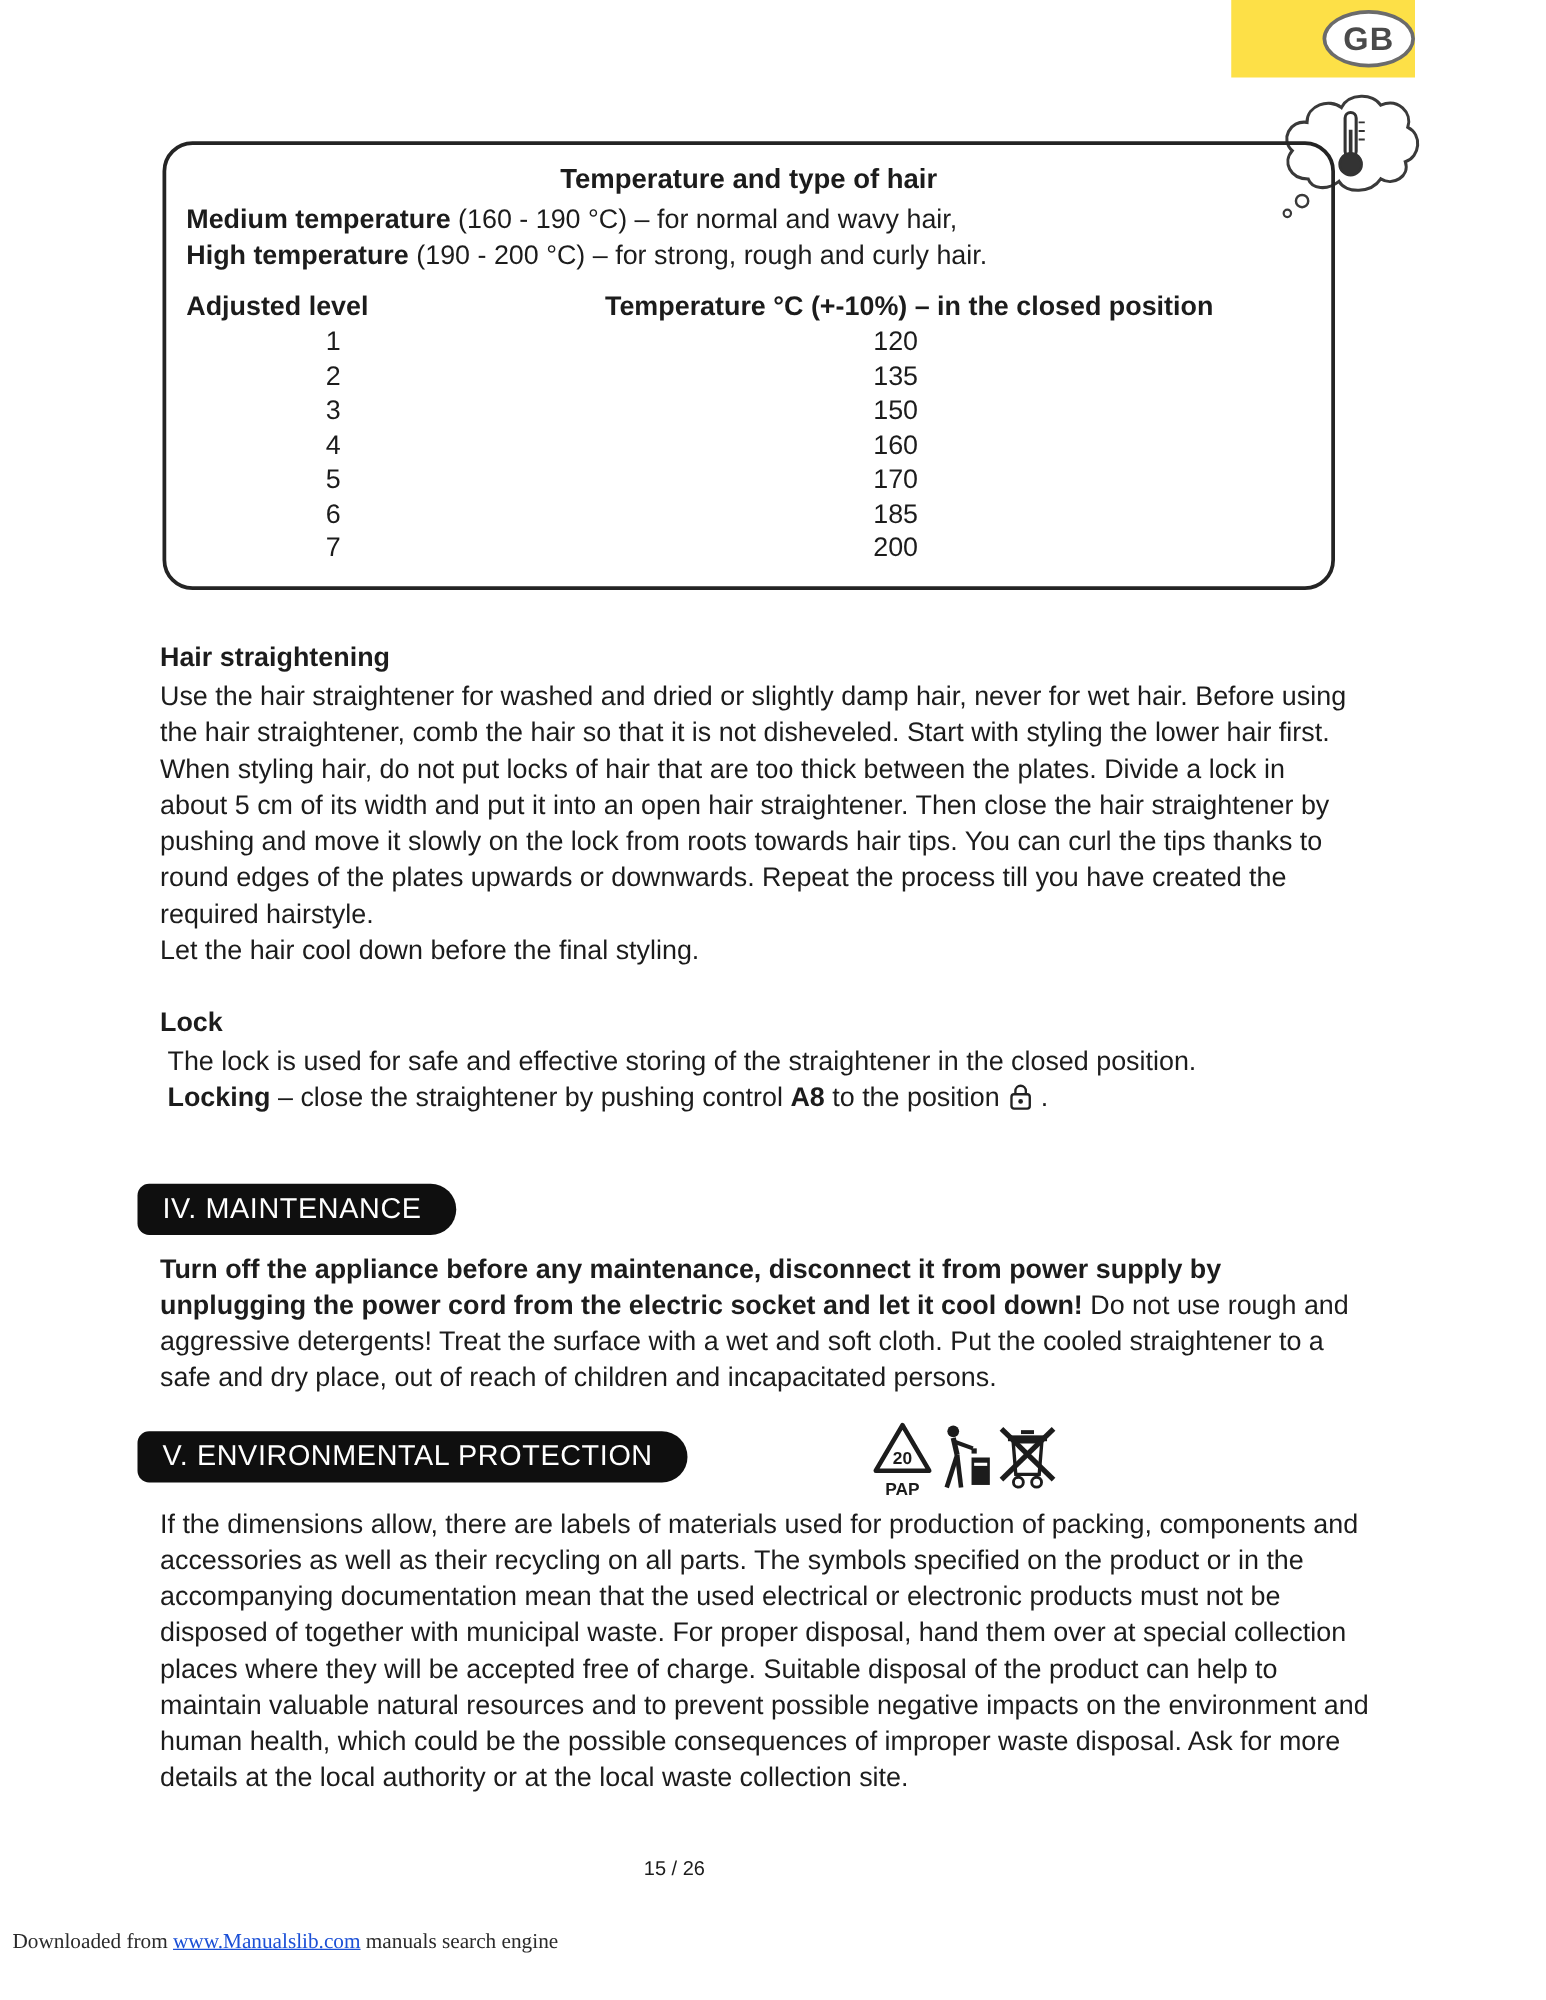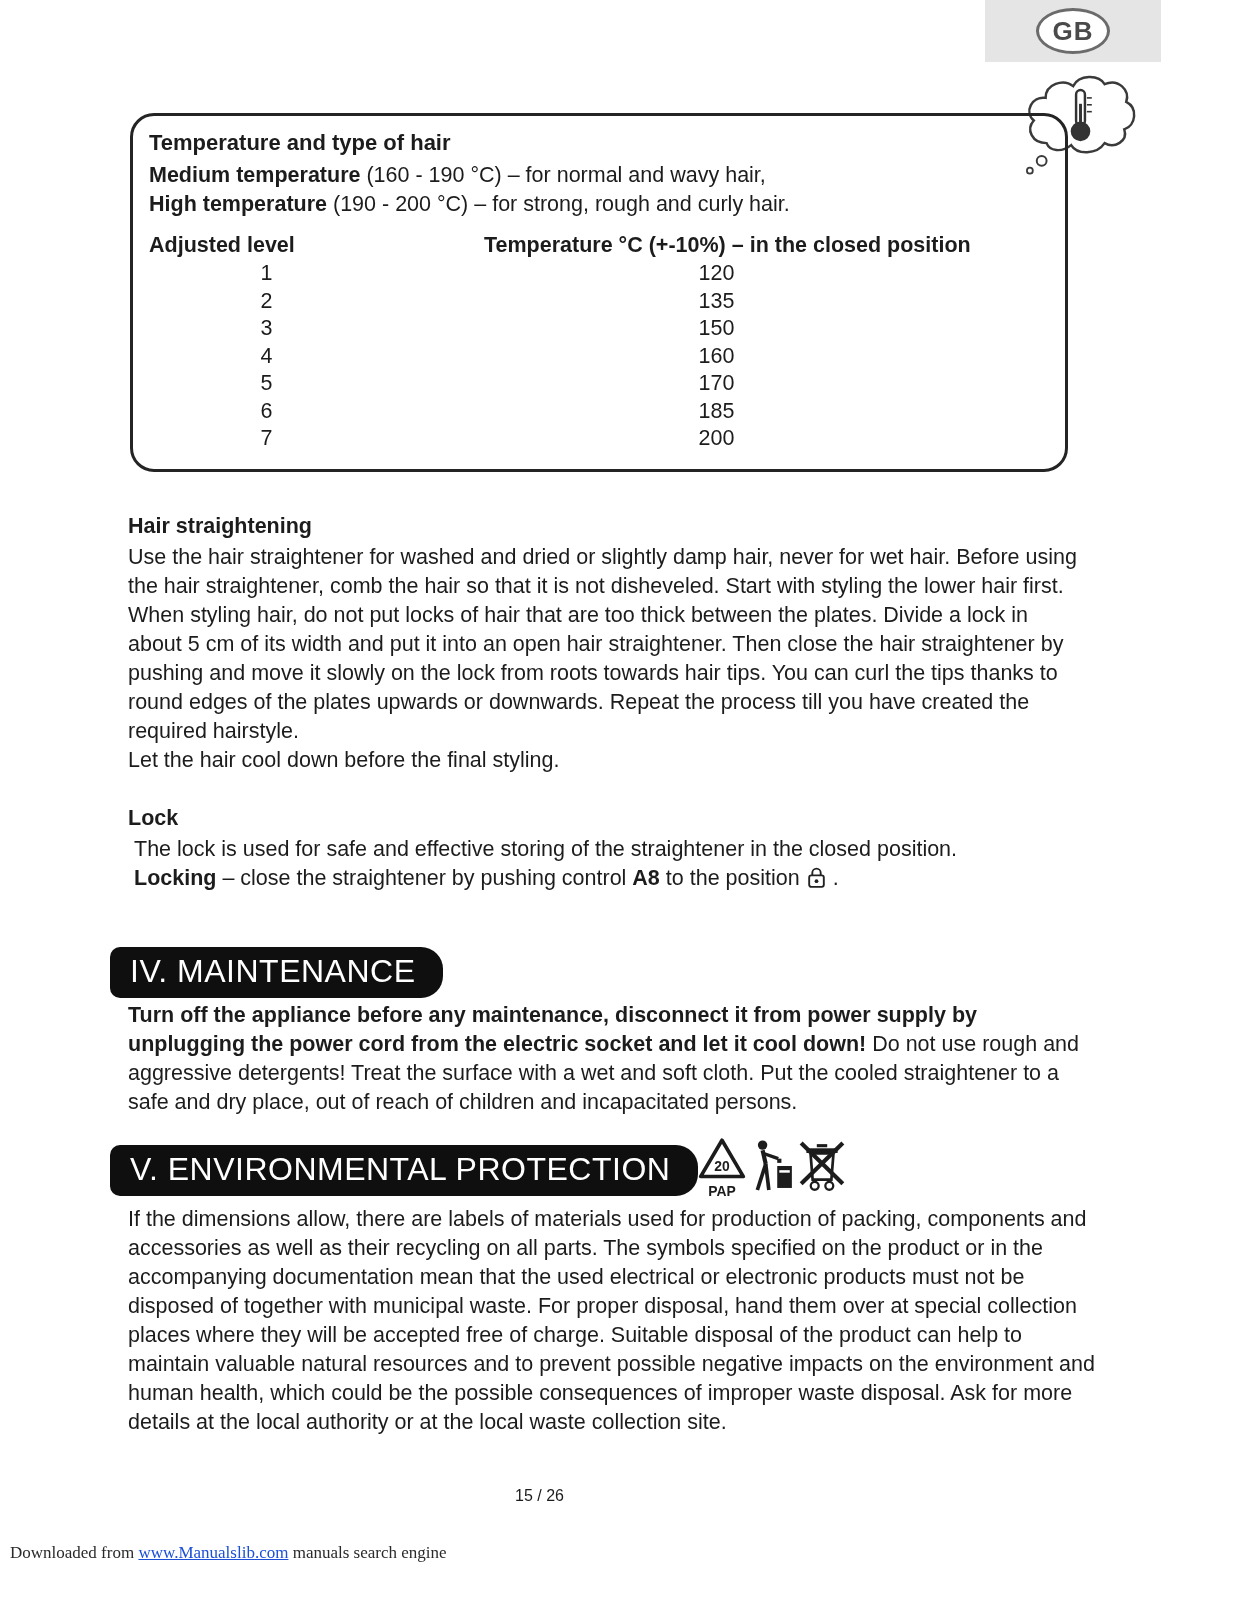--- a/index.html
+++ b/index.html
@@ -4,51 +4,51 @@
 <style>
   * { margin:0; padding:0; box-sizing:border-box; }
   html,body { background:#ffffff; }
   .page {
     position:relative; width:1237px; height:1600px; background:#fff;
     font-family:"Liberation Sans", sans-serif; color:#1c1c1c; overflow:hidden;
   }
   .abs { position:absolute; }
 
   
-  .lang-banner { top:0; left:985px; width:176px; height:62px; background:#e5e5e5;
-    display:flex; align-items:center; justify-content:center; }
+  .lang-banner { top:0; left:985px; width:147px; height:62px; background:#fde047;
+    display:flex; align-items:center; justify-content:flex-end; }
   .gb-oval { width:74px; height:46px; border:3px solid #6b6b6b; border-radius:50%;
     background:#fff; display:flex; align-items:center; justify-content:center;
     font-weight:bold; font-size:26px; color:#4a4a4a; letter-spacing:1px; }
 
   .cloud-icon { top:64px; left:1022px; width:118px; height:115px; }
 
   
   .temp-box { top:113px; left:130px; width:938px; border:3px solid #242424;
     border-radius:24px; padding:12px 16px 16px; font-size:21.5px; line-height:29px; }
-  .temp-box-title { font-weight:bold; font-size:22px; margin-bottom:4px; }
+  .temp-box-title { text-align:center; font-weight:bold; font-size:22px; margin-bottom:4px; }
   .temp-line b { font-weight:bold; }
   .temp-table { margin-top:12px; }
   .tt-grid { display:grid; grid-template-columns:235px 1fr; }
   .tt-h1 { font-weight:bold; text-align:left; }
   .tt-h2 { font-weight:bold; text-align:left; padding-left:100px; }
   .tt-level { text-align:center; line-height:27.5px; }
   .tt-temp { text-align:center; line-height:27.5px; }
 
   .body-text { font-size:21.5px; line-height:29px; color:#1c1c1c; }
   .bold { font-weight:bold; }
 
   .hs-heading { top:514px; left:128px; font-size:21.5px; font-weight:bold; }
   .hs-body { top:543px; left:128px; width:955px; }
 
   .lock-heading { top:806px; left:128px; font-size:21.5px; font-weight:bold; }
   .lock-body { top:835px; left:134px; width:965px; }
   .lock-line svg { vertical-align:-4px; }
 
-  .section-pill { background:#0f0f0f; color:#ffffff; font-size:32px;
+  .section-pill { background:#0f0f0f; color:#ffffff; font-size:23px;
     padding:6px 28px 8px 20px; border-radius:10px 22px 22px 10px; letter-spacing:0.5px;
     display:inline-block; white-space:nowrap; }
   .pill-maintenance { top:947px; left:110px; }
   .pill-env { top:1145px; left:110px; }
 
   .maint-body { top:1001px; left:128px; width:965px; }
 
   .env-icons { top:1137px; left:697px; display:flex; gap:2px; align-items:flex-start;justify-content:flex-end; }
   .env-body { top:1205px; left:128px; width:968px; }
 

